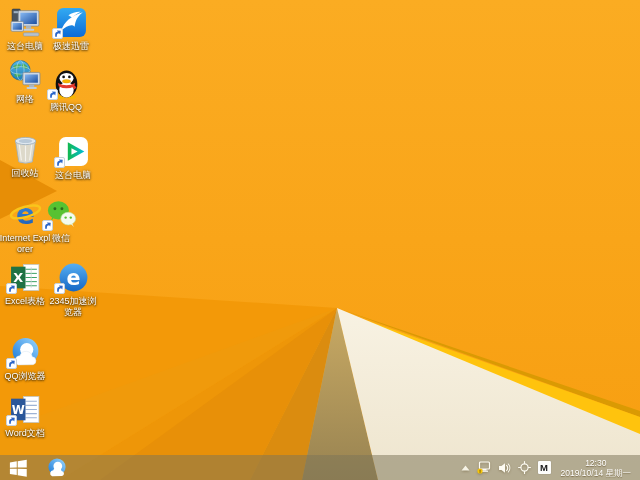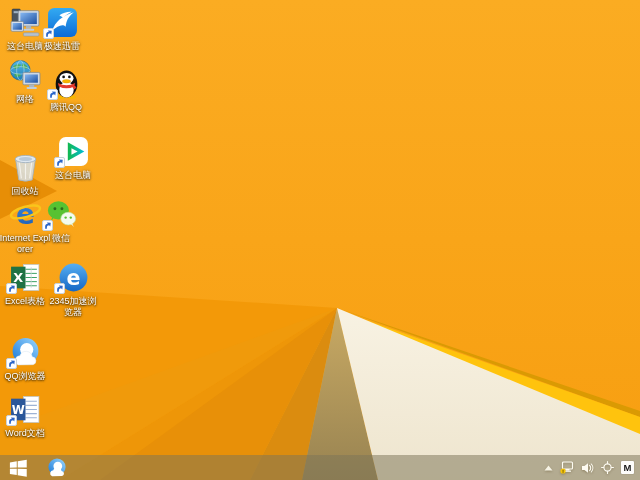--- a/index.html
+++ b/index.html
@@ -121,21 +121,21 @@
       <rect x="16.5" y="19.5" width="5" height="2.5" fill="#aab6c2"></rect>
       <rect x="13.5" y="22" width="11" height="2" rx="1" fill="#c2cdd8"></rect>
       <rect x="2" y="15" width="12" height="9.5" rx="1" fill="#d8e0ea" stroke="#7b8794" stroke-width=".7"></rect>
       <rect x="3.5" y="16.5" width="9" height="6.5" fill="url(#scrG)"></rect>
       <rect x="14" y="26" width="15" height="3.2" rx="1" fill="#b5c1cd" stroke="#8a94a0" stroke-width=".5"></rect>
     </svg>
   </div>
   <div class="desk-label">这台电脑</div>
 </div>
 
-<div class="desk-icon" style="left:36px;top:5px">
+<div class="desk-icon" style="left:45px;top:5px">
   <div class="icon-box">
     <svg width="33" height="33" viewBox="0 0 32 32">
       <rect x="2" y="2" width="28" height="28" rx="6" fill="url(#xlG)"></rect>
       <path d="M6,24 C9,15 15,10 27,6 C21,11 20,14 19,20 C16,17 11,19.5 6,24 Z" fill="#fff"></path>
       <path d="M13,9 C16.5,6.5 21,5.2 25,5.6 C21,7.6 18.5,9.2 16.8,11.4 Z" fill="#fff"></path>
     </svg>
     <span class="shortcut-arrow">
       <svg width="9" height="9" viewBox="0 0 10 10">
           <path d="M2.4,8.6 L2.4,6.2 C2.4,4.2 3.6,3.2 5.4,3.1 L4.3,1.6 L8.6,1.9 L8.1,6.1 L6.8,4.6 C5.4,4.8 4.3,5.4 4.3,7 L4.3,8.6 Z" fill="#2B66C9"></path>
         </svg>
@@ -176,21 +176,21 @@
     </svg>
     <span class="shortcut-arrow">
       <svg width="9" height="9" viewBox="0 0 10 10">
           <path d="M2.4,8.6 L2.4,6.2 C2.4,4.2 3.6,3.2 5.4,3.1 L4.3,1.6 L8.6,1.9 L8.1,6.1 L6.8,4.6 C5.4,4.8 4.3,5.4 4.3,7 L4.3,8.6 Z" fill="#2B66C9"></path>
         </svg>
     </span>
   </div>
   <div class="desk-label">腾讯QQ</div>
 </div>
 
-<div class="desk-icon" style="left:-1px;top:150px">
+<div class="desk-icon" style="left:-1px;top:132px">
   <div class="icon-box">
     <svg width="33" height="33" viewBox="0 0 32 32">
       <path d="M6.5,8.5 L9.5,28 Q16,30.5 22.5,28 L25.5,8.5 Q16,12.5 6.5,8.5 Z" fill="rgba(215,228,240,0.82)" stroke="#9fb0bf" stroke-width=".8"></path>
       <path d="M10,11 L12,26.5 M16,12 L16,27.5 M22,11 L20,26.5" stroke="#ffffff" stroke-width="1.1" opacity=".65" fill="none"></path>
       <ellipse cx="16" cy="7.8" rx="10" ry="3.5" fill="#dfe8f0" stroke="#9fb0bf" stroke-width=".8"></ellipse>
       <ellipse cx="16" cy="7.8" rx="6.5" ry="2" fill="#b9c9d8"></ellipse>
     </svg>
   </div>
   <div class="desk-label">回收站</div>
 </div>
@@ -346,14 +346,21 @@
         <path d="M8.6,3.4 a3.6,3.6 0 0 1 0,5.2 M10.3,2 a6,6 0 0 1 0,8" stroke="#fdfbf2" stroke-width="1.1" fill="none" stroke-linecap="round"></path>
       </svg>
     </span>
     <span class="tray-ico">
       <svg width="13" height="13" viewBox="0 0 13 13">
         <circle cx="6.5" cy="6.5" r="3.6" fill="none" stroke="#fdfbf2" stroke-width="1.2"></circle>
         <path d="M6.5,0.6 v2 M6.5,10.4 v2 M0.6,6.5 h2 M10.4,6.5 h2" stroke="#fdfbf2" stroke-width="1.2" stroke-linecap="round"></path>
       </svg>
     </span>
     <span id="ime-box">M</span>
+    <div id="clock">
+      <div>12:30</div>
+      <div>
+        <span>2019/10/14</span>
+        <span>星期一</span>
+      </div>
+    </div>
   </div>
 </div>
 
 </body></html>

